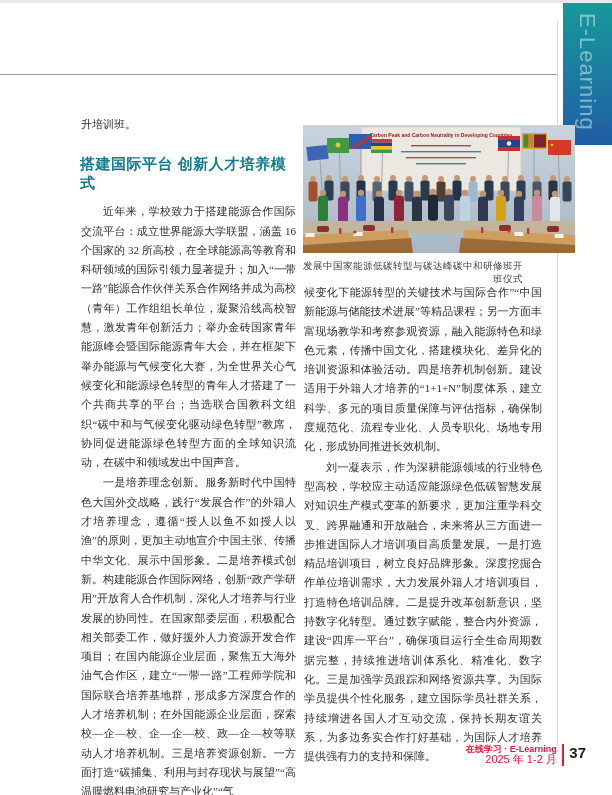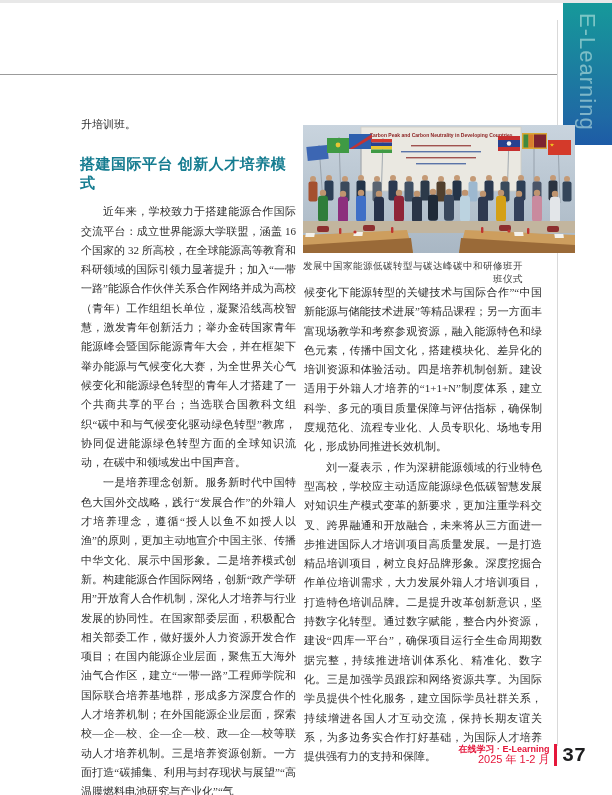--- a/index.html
+++ b/index.html
@@ -31,21 +31,21 @@
   figure.photo svg{display:block;width:272px;height:128px;}
   figcaption{margin-top:7px;text-align:right;padding-right:12px;font-size:9.5px;
       color:#3c3c3c;letter-spacing:0.5px;}
 
   
   .footer{position:absolute;top:744px;right:26px;display:flex;align-items:flex-start;gap:5px;}
   .f-text{text-align:right;color:#e5173b;font-family:"Liberation Sans","DejaVu Sans",sans-serif;}
   .f-line1{font-size:9px;font-weight:bold;line-height:11px;}
   .f-line2{font-size:11px;line-height:9px;}
   .f-bar{width:2.5px;height:22px;background:#e5173b;}
-  .f-page{font-family:Liberation Mono, monospace;font-size:20px;
+  .f-page{font-family:Liberation Sans, sans-serif;font-size:15px;
       font-weight:bold;color:#1d1d1f;}
 </style>
 </head>
 <body>
 
 <div class="page">
 
   <div class="top-strip"></div>
   <div class="header-rule"></div>
   <div class="edge-line"></div>

